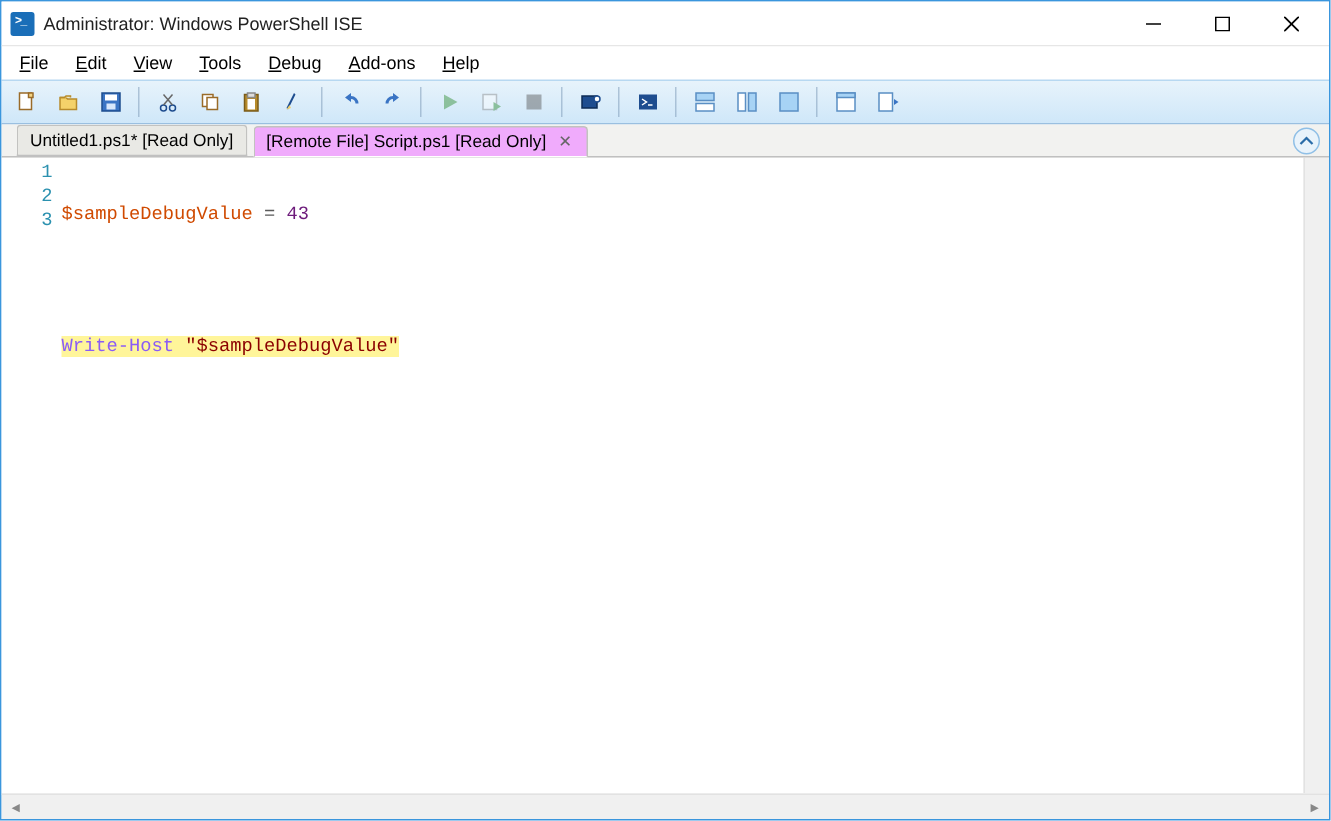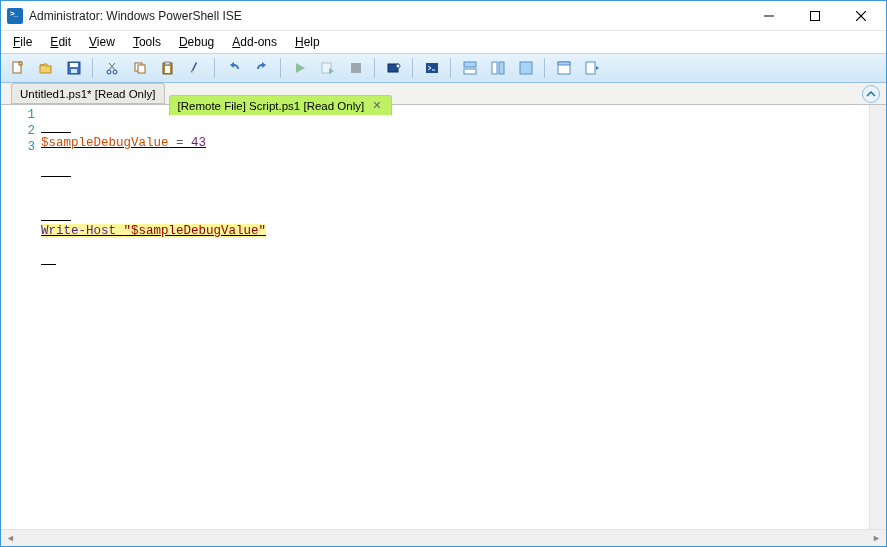--- a/index.html
+++ b/index.html
@@ -103,24 +103,24 @@
   border-bottom: 1px solid #c0c0c0;
   border-radius: 3px 3px 0 0;
   margin-right: 4px;
   cursor: pointer;
   white-space: nowrap;
   display: flex;
   align-items: center;
   gap: 6px;
 }
 .tab.active {
-  background: #bef264;
+  background: #f0abfc;
   border-bottom: 1px solid #fff;
   position: relative;
-  top: 12px;
+  top: 1px;
 }
 .tab .closex {
   font-size: 11px;
   color: #666;
   padding: 0 2px;
 }
 .arrowbtn {
   position: absolute;
   right: 6px;
   top: 2px;
@@ -149,27 +149,26 @@
   padding: 2px 6px 0 0;
   text-align: right;
 }
 .gutter .ln { height: 16px; line-height: 16px; }
 .codearea {
   flex: 1;
   font-family: Consolas, "Courier New", monospace;
   font-size: 12.5px;
   padding: 2px 12px 0 0;
   white-space: pre;
-  text-decoration: underline;
 }
 .codeline { height: 16px; line-height: 16px; }
 .tok-var { color: #d04a00; }
 .tok-op { color: #5a5a5a; }
 .tok-num { color: #6d1b7b; }
-.tok-cmd { color: #4c1d95; }
+.tok-cmd { color: #8b5cf6; }
 .tok-str { color: #8b0000; }
 .hl { background: #fff59a; }
 .scrollbarv {
   width: 17px;
   background: #f0f0f0;
   border-left: 1px solid #e2e2e2;
 }
 .hscroll {
   height: 17px;
   background: #f0f0f0;

